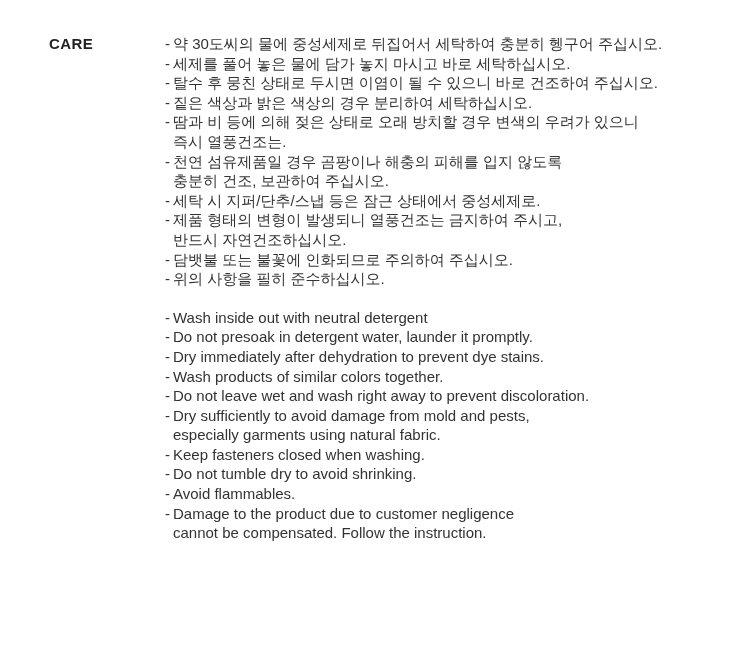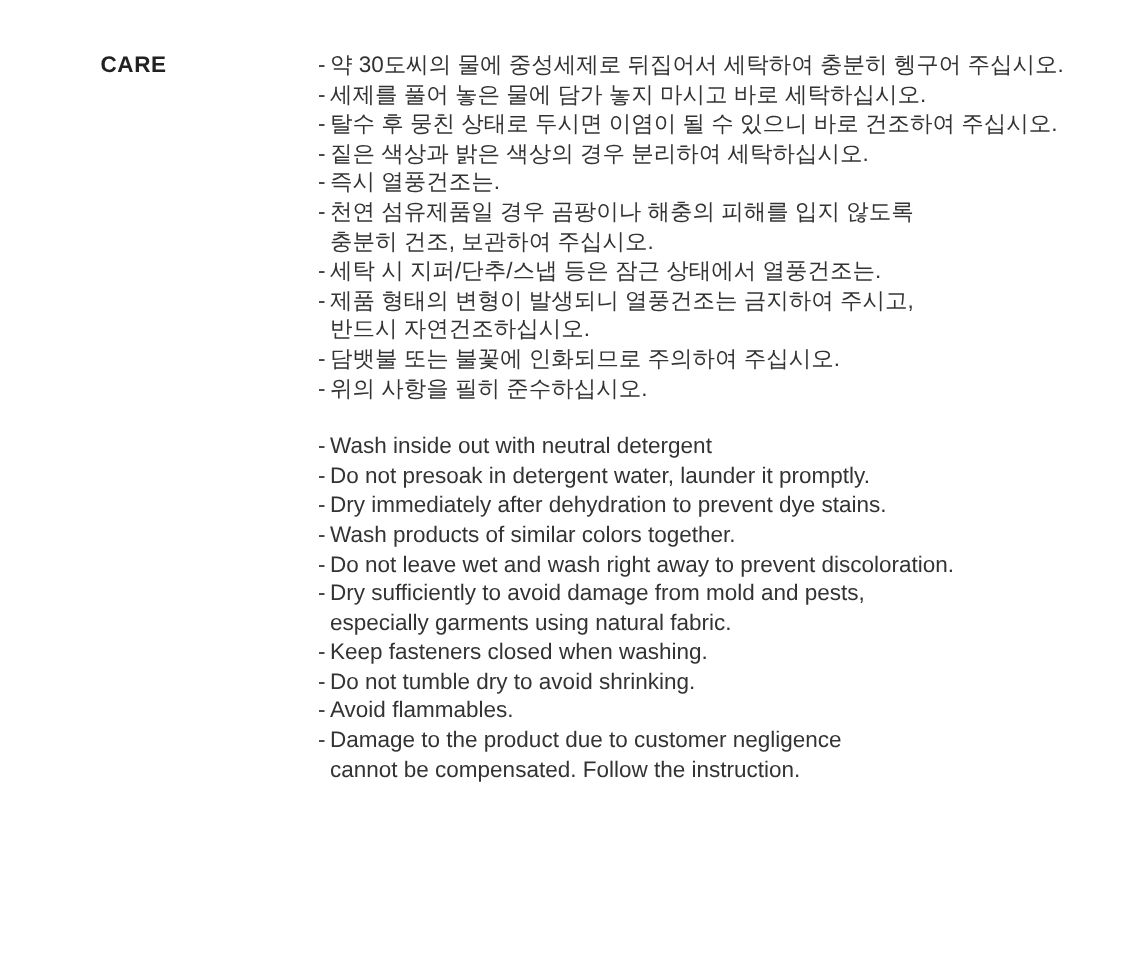--- a/index.html
+++ b/index.html
@@ -10,23 +10,22 @@
     width: 750px;
     height: 645px;
     background: #ffffff;
     color: #333333;
     font-family: "Liberation Sans", "DejaVu Sans", sans-serif;
     overflow: hidden;
   }
   .care-section {
     display: flex;
     align-items: flex-start;
-    padding: 34px 0 0 67px;
+    padding: 34px 0 0 49px;
     box-sizing: border-box;
-    gap: 29px;
   }
   .heading-col {
     width: 116px;
     flex-shrink: 0;
   }
   .section-title {
     font-size: 15px;
     font-weight: 700;
     letter-spacing: 0.4px;
     line-height: 19.6px;
@@ -87,36 +86,37 @@
       <div class="item">
         <span class="dash">-</span>
         <div class="lines">
           <div class="line">짙은 색상과 밝은 색상의 경우 분리하여 세탁하십시오.</div>
         </div>
       </div>
 
       <div class="item">
         <span class="dash">-</span>
         <div class="lines">
+          <div class="line">땀과 비 등에 의해 젖은 상태로 오래 방치할 경우 변색의 우려가 있으니</div>
           <div class="line">즉시 열풍건조는.</div>
         </div>
       </div>
 
       <div class="item">
         <span class="dash">-</span>
         <div class="lines">
           <div class="line">천연 섬유제품일 경우 곰팡이나 해충의 피해를 입지 않도록</div>
           <div class="line">충분히 건조, 보관하여 주십시오.</div>
         </div>
       </div>
 
       <div class="item">
         <span class="dash">-</span>
         <div class="lines">
-          <div class="line">세탁 시 지퍼/단추/스냅 등은 잠근 상태에서 열풍건조는.</div>
+          <div class="line">세탁 시 지퍼/단추/스냅 등은 잠근 상태에서 중성세제로.</div>
         </div>
       </div>
 
       <div class="item">
         <span class="dash">-</span>
         <div class="lines">
           <div class="line">제품 형태의 변형이 발생되니 열풍건조는 금지하여 주시고,</div>
           <div class="line">반드시 자연건조하십시오.</div>
         </div>
       </div>

